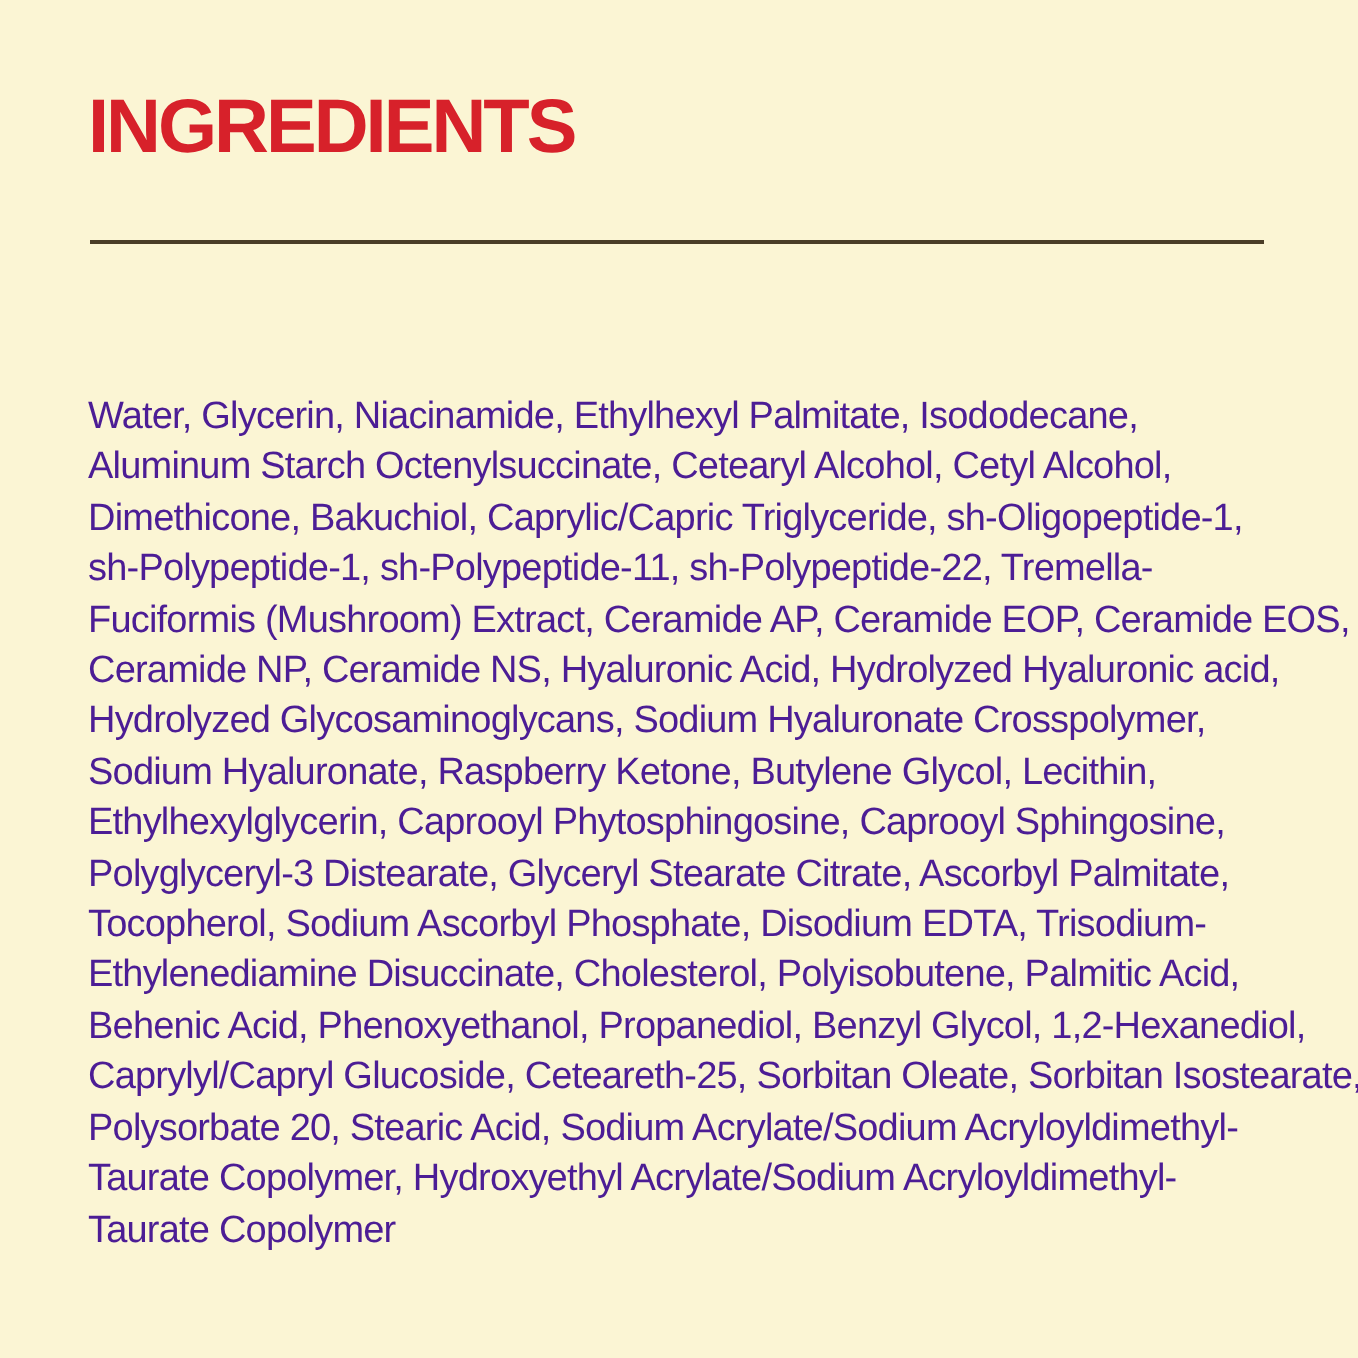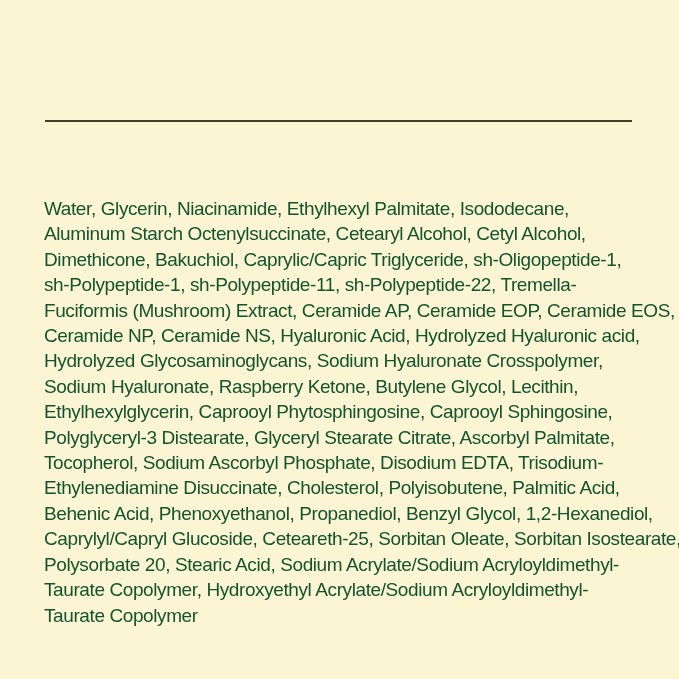--- a/index.html
+++ b/index.html
@@ -39,28 +39,29 @@
     position: absolute;
     left: 44px;
     top: 196px;
     margin: 0;
     width: 600px;
     font-family: "Liberation Sans", sans-serif;
     font-size: 19px;
     font-weight: 400;
     letter-spacing: -0.4px;
     line-height: 25.4px;
-    color: #14532d;
+    color: #4c1d95;
     white-space: pre;
   }
 </style>
 </head>
 <body>
 
 <div class="label-canvas">
+  <h1 class="label-title">INGREDIENTS</h1>
   <div class="title-divider"></div>
   <p class="ingredients-text">Water, Glycerin, Niacinamide, Ethylhexyl Palmitate, Isododecane,
 Aluminum Starch Octenylsuccinate, Cetearyl Alcohol, Cetyl Alcohol,
 Dimethicone, Bakuchiol, Caprylic/Capric Triglyceride, sh-Oligopeptide-1,
 sh-Polypeptide-1, sh-Polypeptide-11, sh-Polypeptide-22, Tremella-
 Fuciformis (Mushroom) Extract, Ceramide AP, Ceramide EOP, Ceramide EOS,
 Ceramide NP, Ceramide NS, Hyaluronic Acid, Hydrolyzed Hyaluronic acid,
 Hydrolyzed Glycosaminoglycans, Sodium Hyaluronate Crosspolymer,
 Sodium Hyaluronate, Raspberry Ketone, Butylene Glycol, Lecithin,
 Ethylhexylglycerin, Caprooyl Phytosphingosine, Caprooyl Sphingosine,

